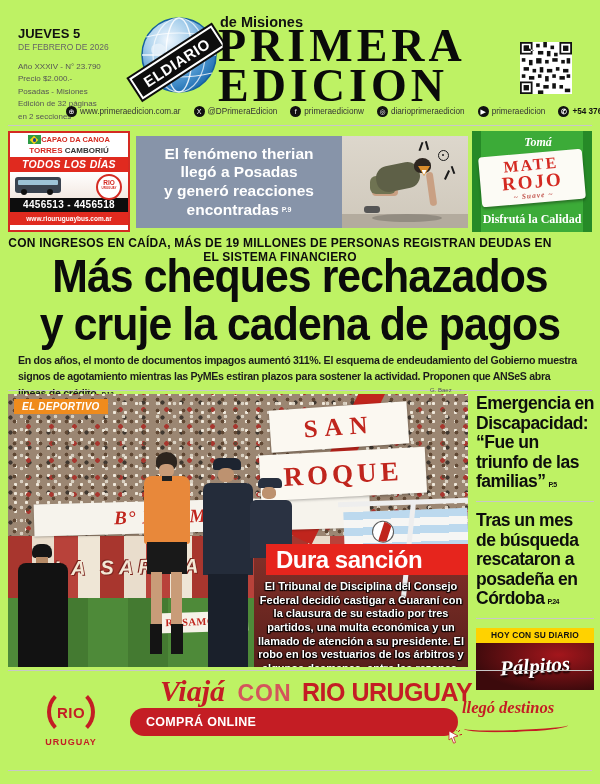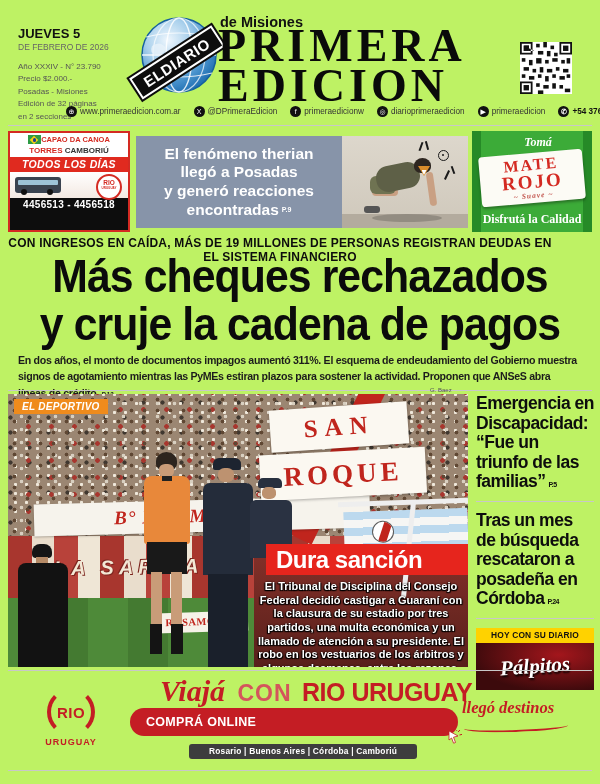--- a/index.html
+++ b/index.html
@@ -49,21 +49,21 @@
            font-size:10.5px;text-align:center;line-height:15px;letter-spacing:.3px;}
   .ba-mid{height:26px;position:relative;background:linear-gradient(#fff,#f3e9e2);}
   .bus{position:absolute;left:5px;top:5px;width:46px;height:16px;background:#3a4350;border-radius:3px;}
   .bus::before{content:"";position:absolute;left:3px;top:3px;right:3px;height:5px;background:#9dc3d8;border-radius:1px;}
   .bus::after{content:"";position:absolute;left:6px;bottom:-2px;width:6px;height:6px;border-radius:50%;
               background:#111;box-shadow:26px 0 0 #111;}
   .rio-circ{position:absolute;right:6px;top:2px;width:22px;height:22px;border:2px solid #d42a22;
             border-radius:50%;background:#fff;text-align:center;}
   .rio-circ .a{display:block;font-size:6.5px;font-weight:bold;color:#d42a22;margin-top:4px;line-height:1;}
   .rio-circ .b{display:block;font-size:3px;font-weight:bold;color:#d42a22;line-height:1;}
-  .ba-black{height:32px;background:#0d0d0d;color:#fff;font-weight:bold;font-size:10px;
+  .ba-black{height:14px;background:#0d0d0d;color:#fff;font-weight:bold;font-size:10px;
             text-align:center;line-height:14px;letter-spacing:.3px;}
   .ba-web{height:13px;background:#e02a1f;color:#fff;font-size:6.5px;font-weight:bold;
           text-align:center;line-height:13px;}
 
   .teaser{left:136px;top:136px;width:206px;height:92px;background:#8794a9;color:#fff;
           display:flex;flex-direction:column;align-items:center;justify-content:center;
           font-weight:bold;font-size:15.5px;line-height:1.2;text-align:center;}
   .teaser .ref{font-size:7px;vertical-align:middle;margin-left:3px;}
 
   .tphoto{left:342px;top:136px;width:126px;height:92px;background:linear-gradient(#ddd7cc,#cfc8bb);
@@ -487,16 +487,15 @@
   </div>
   <div class="abs bpill">
     <span class="cta">COMPRÁ ONLINE</span>
     <svg class="cursor" viewBox="0 0 16 16">
       <path d="M3 1 L12 6 L7.5 7.2 L9.5 12.5 L7.6 13.2 L5.6 8 L3 10 Z" fill="#fff" stroke="#c41d24" stroke-width=".8"></path>
       <path d="M12 2 l2 -2 M13.5 5 l2.5 -.6 M10.5 .8 l.4 -.8" stroke="#c41d24" stroke-width="1" fill="none"></path>
     </svg>
   </div>
   <div class="abs suma">llegó destinos</div>
   <div class="abs swoosh"></div>
-  <div class="abs dest">Rosario   |   Buenos Aires   |   Córdoba   |   Camboriú</div>
 
   <div class="hline" style="top:770px;"></div>
 </div>
 
 </body></html>

